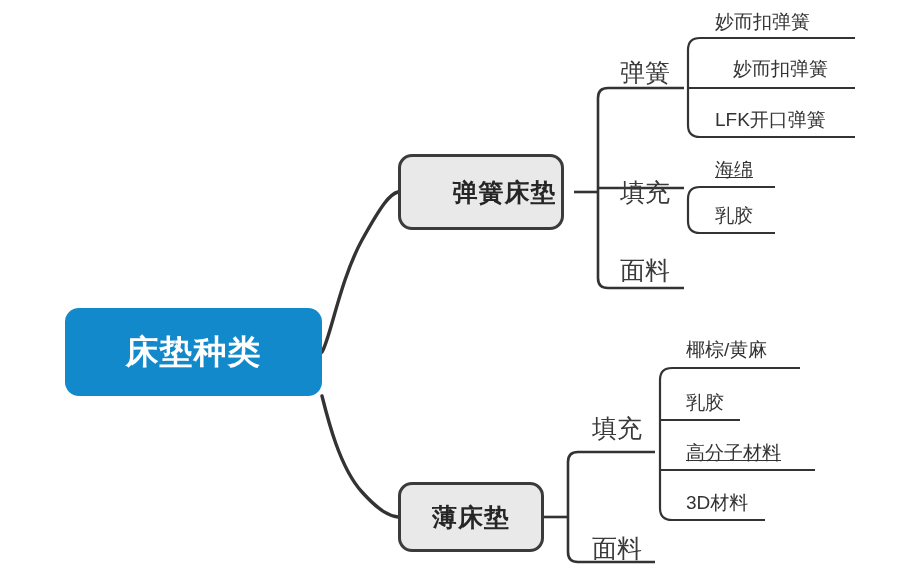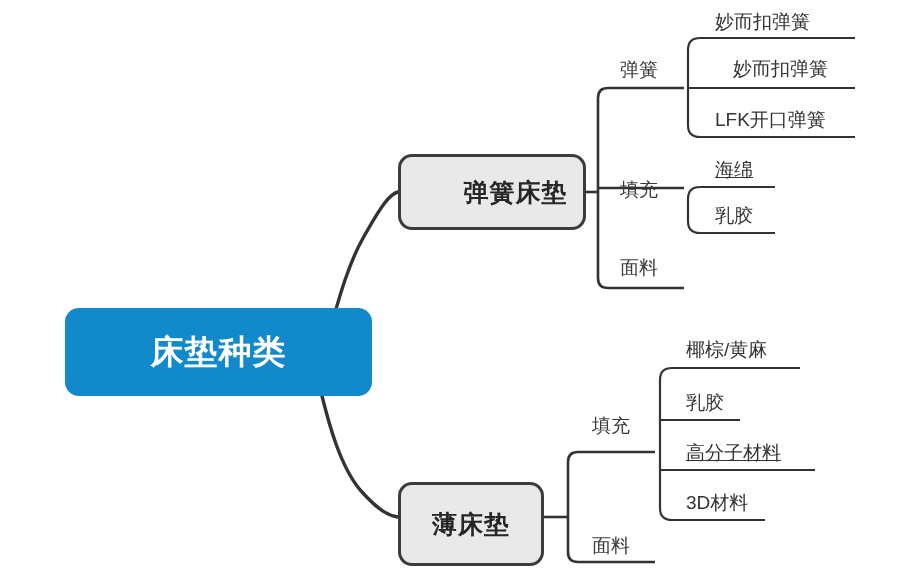--- a/index.html
+++ b/index.html
@@ -48,21 +48,21 @@
     color: #262626;
     border: 3px solid #3B3B3B;
     border-radius: 14px;
     font-size: 25px;
     font-weight: bold;
     letter-spacing: 1px;
   }
   .label {
     position: absolute;
     color: #3A3A3A;
-    font-size: 19px;
+    font-size: 25px;
     white-space: nowrap;
     line-height: 1;
   }
   .label-leaf {
     font-size: 19px;
     color: #333333;
   }
 </style>
 </head>
 <body>
@@ -87,29 +87,29 @@
     <path d="M 775 187 L 700 187 Q 688 187 688 199 L 688 221 Q 688 233 700 233 L 775 233" fill="none" stroke="#333333" stroke-width="2.2"></path>
 
     <path d="M 544 517 L 568 517" fill="none" stroke="#333333" stroke-width="2.6"></path>
     <path d="M 655 452 L 578 452 Q 568 452 568 462 L 568 552 Q 568 562 578 562 L 655 562" fill="none" stroke="#333333" stroke-width="2.6"></path>
 
     <path d="M 800 368 L 672 368 Q 660 368 660 380 L 660 508 Q 660 520 672 520 L 765 520" fill="none" stroke="#333333" stroke-width="2.2"></path>
     <path d="M 660 420 L 740 420" fill="none" stroke="#333333" stroke-width="2.2"></path>
     <path d="M 660 470 L 815 470" fill="none" stroke="#333333" stroke-width="2.2"></path>
   </svg>
 
-  <div class="node node-root" style="left:65px; top:308px; width:307px; height:88px;">
+  <div class="node node-root" style="left:65px; top:308px; width:257px; height:88px;">
     <span>床垫种类</span>
   </div>
 
-  <div class="node node-branch" style="left:398px; top:154px; width:188px; height:76px;padding-left:47px;">
+  <div class="node node-branch" style="left:398px; top:154px; width:166px; height:76px;padding-left:47px;">
     <span>弹簧床垫</span>
   </div>
 
-  <div class="node node-branch" style="left:398px; top:482px; width:146px; height:84px;">
+  <div class="node node-branch" style="left:398px; top:482px; width:146px; height:70px;">
     <span>薄床垫</span>
   </div>
 
   <div class="label" style="left:620px; top:60px;">弹簧</div>
   <div class="label" style="left:620px; top:180px;">填充</div>
   <div class="label" style="left:620px; top:258px;">面料</div>
 
   <div class="label label-leaf" style="left:715px; top:12px;">妙而扣弹簧</div>
   <div class="label label-leaf" style="left:733px; top:59px;">妙而扣弹簧</div>
   <div class="label label-leaf" style="left:715px; top:110px;">LFK开口弹簧</div>

